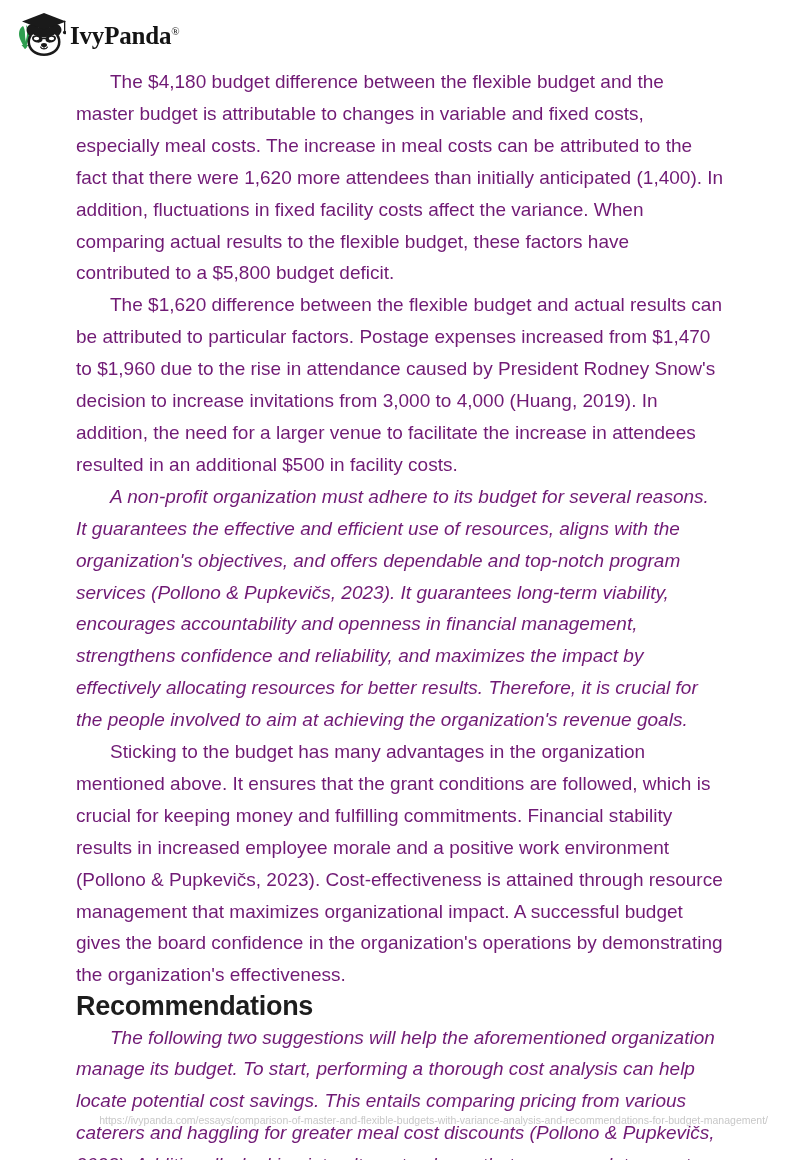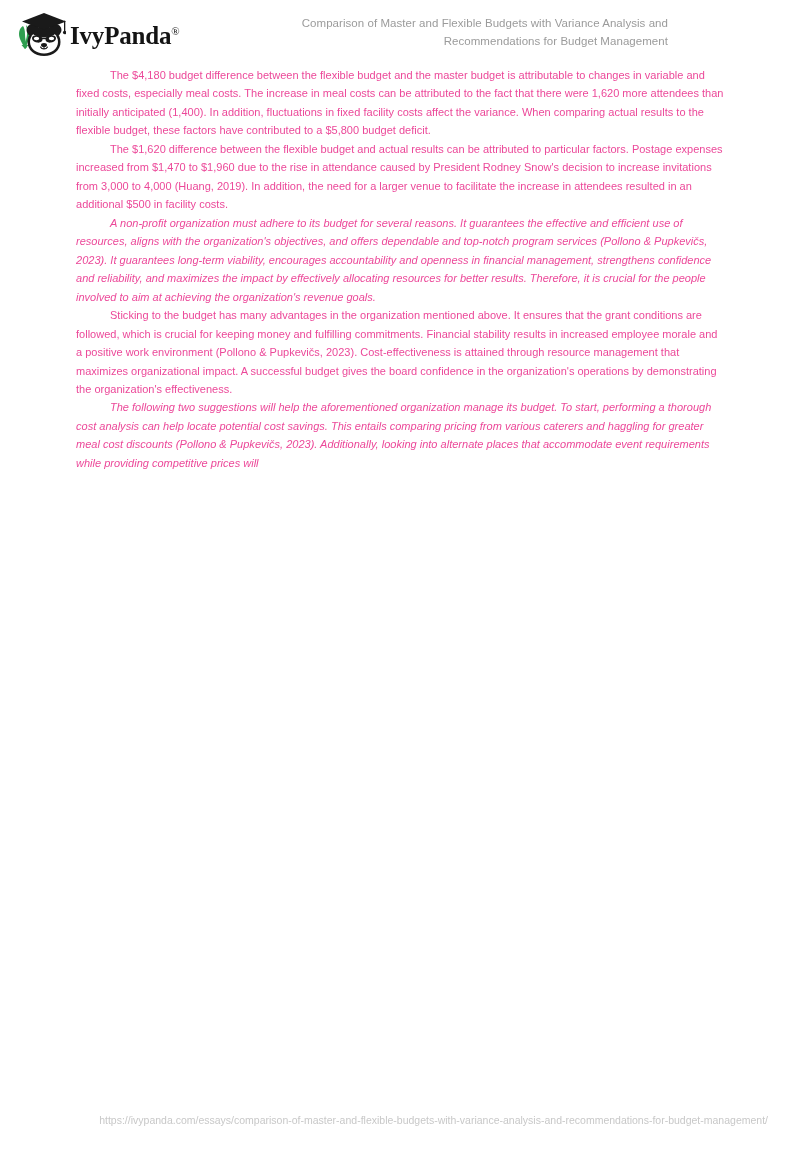--- a/index.html
+++ b/index.html
@@ -83,25 +83,25 @@
     line-height: 1.12;
     margin: 0;
     color: #1d1d1d;
     letter-spacing: -0.3px;
   }
   .h-budget-variance { margin-top: 8px; }
   .h-meeting         { margin-top: 35px; }
   .h-recommend       { margin-top: 35px; }
 
   p.body-par {
-    font-size: 11px;
+    font-size: 19px;
     line-height: 1.68;
     margin: 0;
     text-indent: 34px;
-    color: #ec4899;
+    color: #701a75;
     text-align: left;
     letter-spacing: 0.01px;
   }
   .par-gap-first { margin-top: 22px; }
   .par-gap       { margin-top: 16px; }
   .par-after-h   { margin-top: 22px; font-style: italic; }
 
   
   .page-footer {
     position: absolute;
@@ -162,36 +162,36 @@
           <rect x="100" y="17" width="2.6" height="22" rx="1.3"></rect>
           <circle cx="101.3" cy="41" r="3.4"></circle>
         </g>
       </svg>
     </span>
     <span class="brand-name">
       <span>IvyPanda</span><span class="reg">®</span>
     </span>
   </div>
 
-  <div class="doc-title">Comparison of Master and Flexible Budgets with Variance Analysis and Recommendations for Budget Management</div>
 </header>
 
 <main class="content">
 
   <section>
     <p class="body-par par-gap-first">The $4,180 budget difference between the flexible budget and the master budget is attributable to changes in variable and fixed costs, especially meal costs. The increase in meal costs can be attributed to the fact that there were 1,620 more attendees than initially anticipated (1,400). In addition, fluctuations in fixed facility costs affect the variance. When comparing actual results to the flexible budget, these factors have contributed to a $5,800 budget deficit.</p>
     <p class="body-par par-gap">The $1,620 difference between the flexible budget and actual results can be attributed to particular factors. Postage expenses increased from $1,470 to $1,960 due to the rise in attendance caused by President Rodney Snow's decision to increase invitations from 3,000 to 4,000 (Huang, 2019). In addition, the need for a larger venue to facilitate the increase in attendees resulted in an additional $500 in facility costs.</p>
   </section>
 
   <section>
     <p class="body-par par-after-h">A non-profit organization must adhere to its budget for several reasons. It guarantees the effective and efficient use of resources, aligns with the organization's objectives, and offers dependable and top-notch program services (Pollono &amp; Pupkevičs, 2023). It guarantees long-term viability, encourages accountability and openness in financial management, strengthens confidence and reliability, and maximizes the impact by effectively allocating resources for better results. Therefore, it is crucial for the people involved to aim at achieving the organization's revenue goals.</p>
     <p class="body-par par-gap">Sticking to the budget has many advantages in the organization mentioned above. It ensures that the grant conditions are followed, which is crucial for keeping money and fulfilling commitments. Financial stability results in increased employee morale and a positive work environment (Pollono &amp; Pupkevičs, 2023). Cost-effectiveness is attained through resource management that maximizes organizational impact. A successful budget gives the board confidence in the organization's operations by demonstrating the organization's effectiveness.</p>
   </section>
 
   <section>
+    <h1 class="section-heading h-recommend">Recommendations</h1>
     <p class="body-par par-after-h">The following two suggestions will help the aforementioned organization manage its budget. To start, performing a thorough cost analysis can help locate potential cost savings. This entails comparing pricing from various caterers and haggling for greater meal cost discounts (Pollono &amp; Pupkevičs, 2023). Additionally, looking into alternate places that accommodate event requirements while providing competitive prices will</p>
   </section>
 
 </main>
 
 <footer class="page-footer">
   <span>https://ivypanda.com/essays/comparison-of-master-and-flexible-budgets-with-variance-analysis-and-recommendations-for-budget-management/</span>
 </footer>
 
 </body></html>

